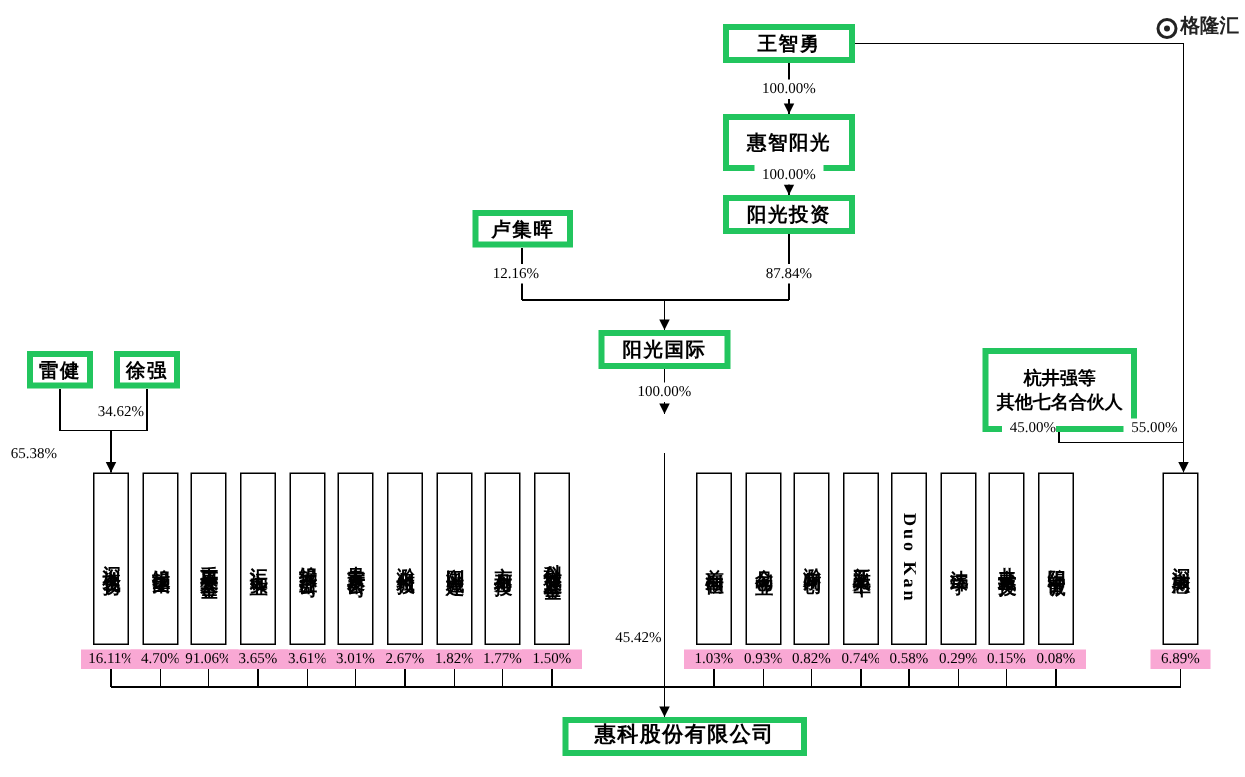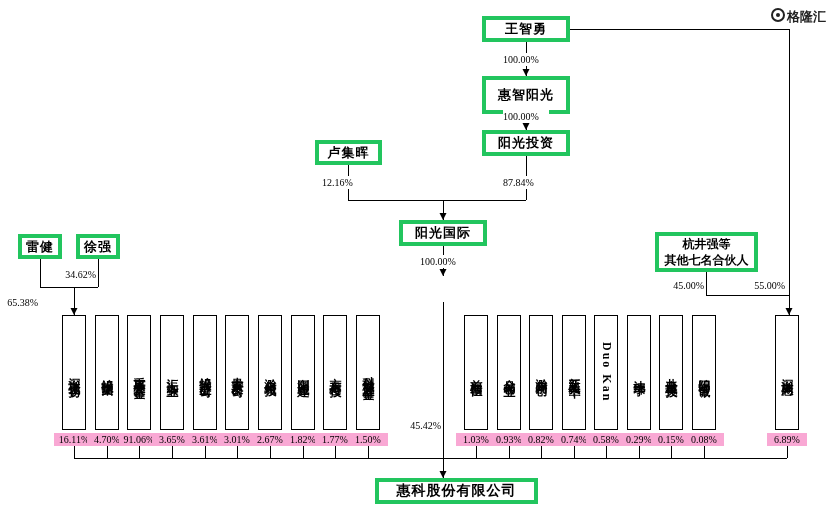--- a/index.html
+++ b/index.html
@@ -19,27 +19,27 @@
     position:absolute; box-sizing:border-box; border:1px solid #000; background:#fff;
     top:315px; width:24px; height:115px; z-index:2;
     display:flex; align-items:center; justify-content:center;
   }
   .vtext {
     writing-mode:vertical-rl; text-orientation:mixed;
     font-weight:bold; font-size:12px; letter-spacing:2px; color:#000; white-space:nowrap;
   }
   .pct {
     position:absolute; z-index:3; font-size:10px; color:#000; background:#fff;
-    text-align:left; line-height:13px; height:13px;
+    text-align:center; line-height:13px; height:13px;
   }
   .pct.r { text-align:right; }
   .shpct { position:absolute; top:433px; width:40px; z-index:3; font-size:10px; text-align:center; background:#f9a8d4; height:13px; line-height:13px; }
   #watermark {
     position:absolute; right:4px; top:8px; z-index:4; font-family:"Liberation Sans","DejaVu Sans",sans-serif;
-    font-size:13px; font-weight:bold; color:#222; display:flex; align-items:flex-start; gap:2px;
+    font-size:13px; font-weight:bold; color:#222; display:flex; align-items:flex-end; gap:2px;
   }
   #watermark .wm-icon {
     width:14px; height:14px; border-radius:50%; border:2px solid #222; box-sizing:border-box;
     display:inline-block; position:relative;
   }
   #watermark .wm-icon::after{
     content:""; position:absolute; left:3px; top:3px; width:4px; height:4px; background:#222; border-radius:50%;
   }
 </style>
 </head>
@@ -137,21 +137,21 @@
 
   <div class="box" style="left:18px; top:234px; width:44px; height:25px;">
     <span>雷健</span>
   </div>
   <div class="box" style="left:76px; top:234px; width:44px; height:25px;">
     <span>徐强</span>
   </div>
   <div class="pct r" style="left:2px; top:268px; width:36px;margin-top:28px;">65.38%</div>
   <div class="pct r" style="left:60px; top:268px; width:36px;">34.62%</div>
 
-  <div class="box partners" style="left:655px; top:232px; width:103px; height:40px;">
+  <div class="box partners" style="left:655px; top:232px; width:103px; height:56px;">
     <div>杭井强等</div>
     <div>其他七名合伙人</div>
   </div>
   <div class="pct r" style="left:668px; top:279px; width:36px;">45.00%</div>
   <div class="pct r" style="left:749px; top:279px; width:36px;">55.00%</div>
 
   <div class="vbox" style="left:62px">
       <span class="vtext">深圳金飞扬</span>
     </div>
   <div class="vbox" style="left:95px">

